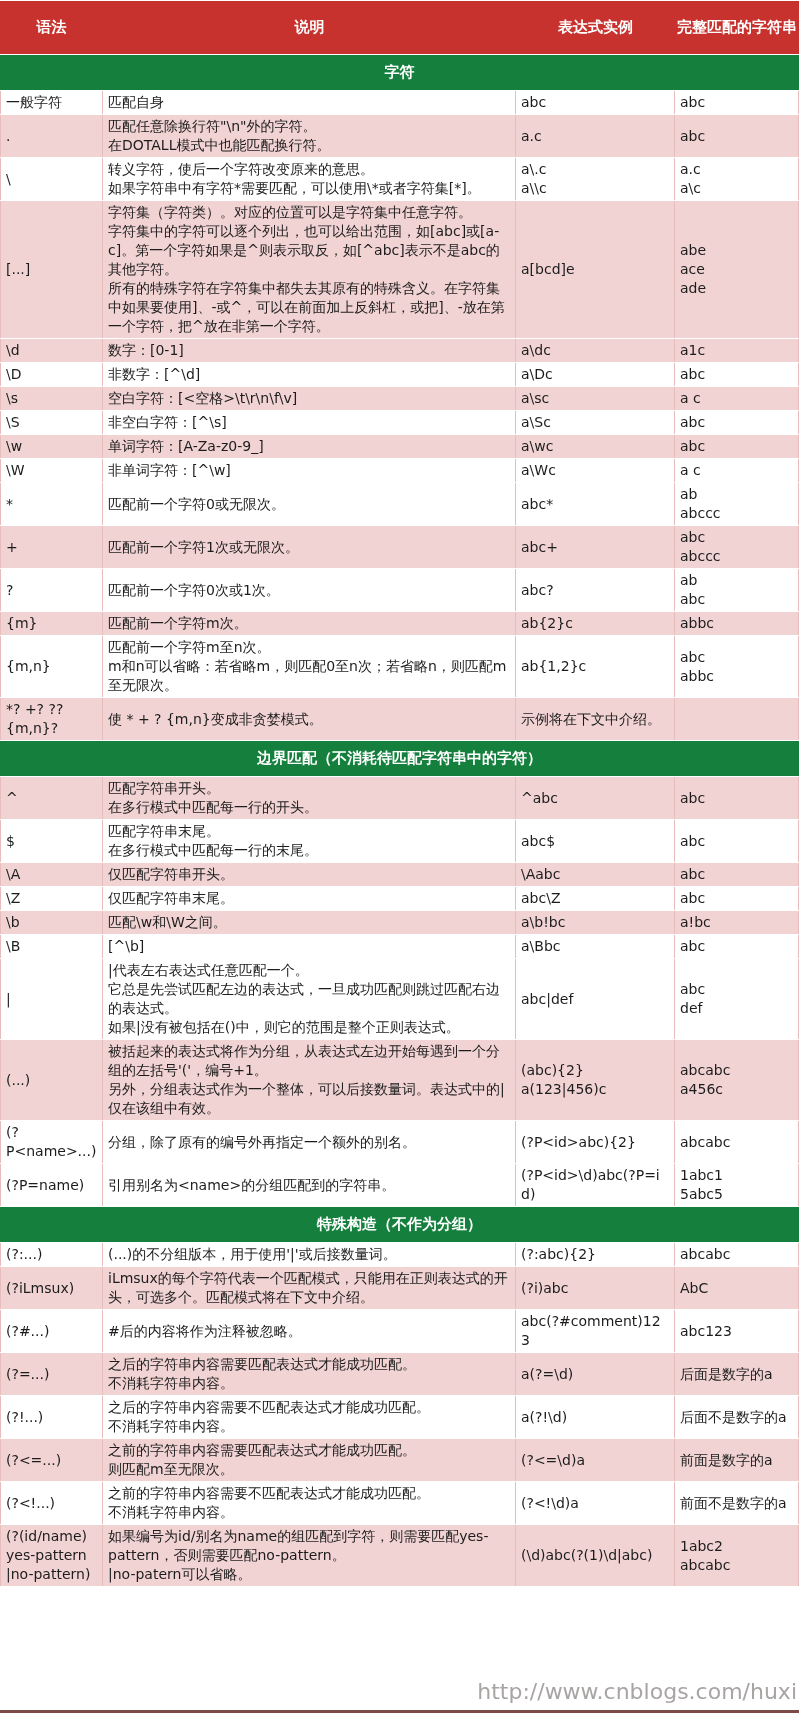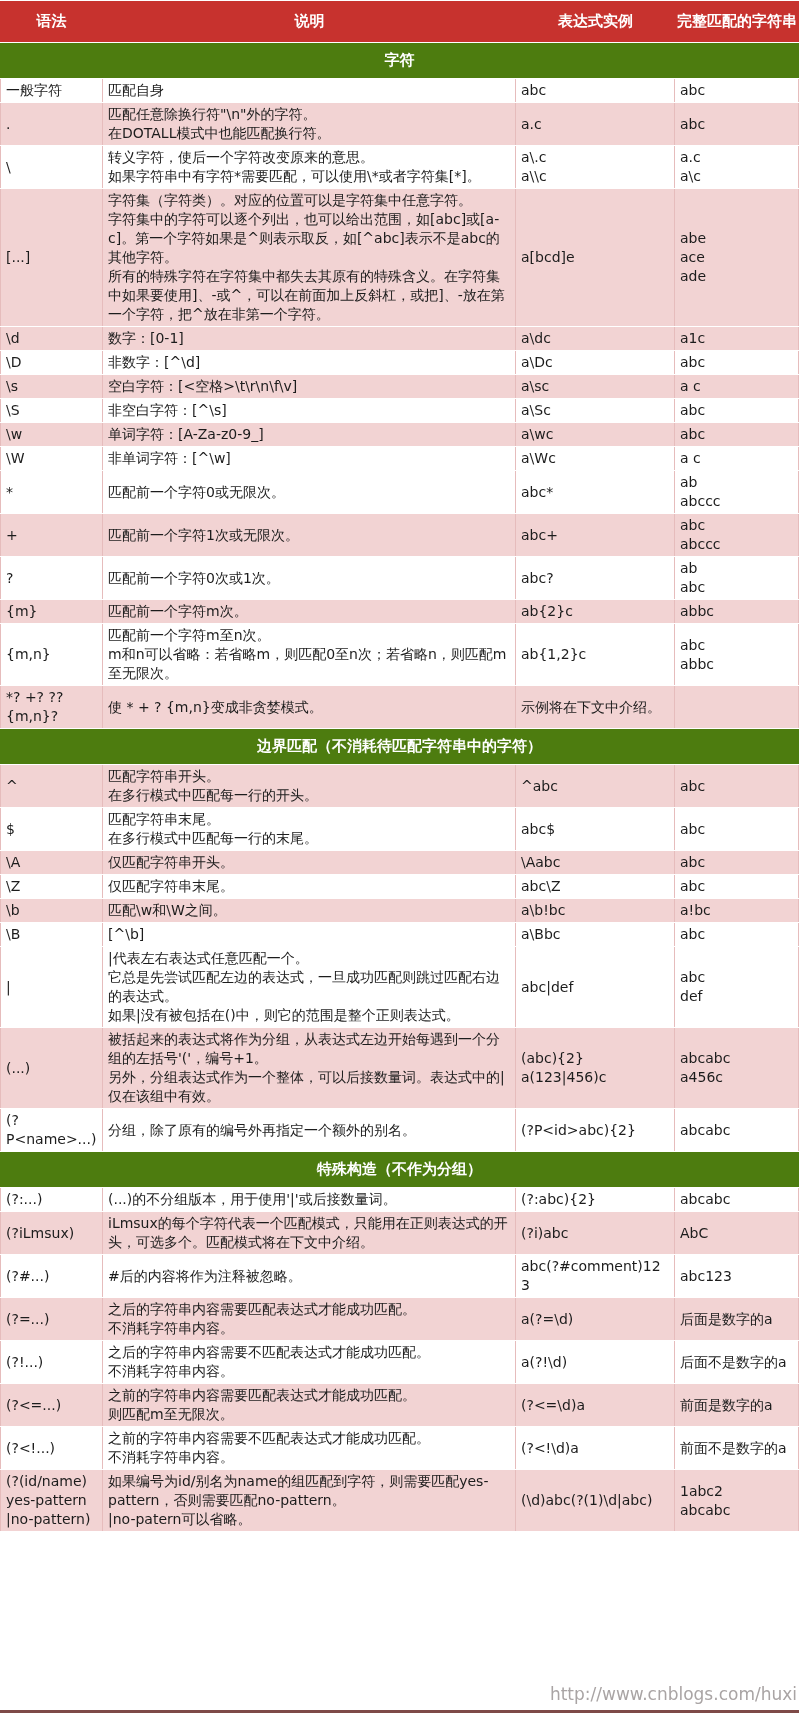--- a/index.html
+++ b/index.html
@@ -1,30 +1,30 @@
 <!DOCTYPE html>
 <html><head>
 <meta charset="utf-8">
 <style>
   html,body{margin:0;padding:0;background:#fff;}
   body{width:799px;font-family:"DejaVu Sans",sans-serif;}
   .page{position:relative;width:799px;min-height:1710px;border-bottom:3px solid #7e4a48;}
   table{width:799px;table-layout:fixed;border-collapse:separate;border-spacing:0 1px;background:#fff;}
-  th{background:#c7322e;color:#fff;font-weight:bold;font-size:15px;height:21px;padding:10px 2px;
+  th{background:#c7322e;color:#fff;font-weight:bold;font-size:15px;height:21px;padding:16px 2px;
      text-align:center;white-space:nowrap;overflow:hidden;}
   td{font-size:14px;color:#1c1c1c;line-height:19px;vertical-align:middle;padding:2px 5px;
      white-space:pre-line;word-break:break-word;border-right:1px solid #e6bcbc;}
   td.c0{border-left:1px solid #e6bcbc;margin-top:35px;}
   tr.plain td{background:#ffffff;}
   tr.shaded td{background:#f2d3d3;}
-  tr.section-row td{background:#4d7c0f;color:#fff;font-weight:bold;font-size:15px;text-align:center;
+  tr.section-row td{background:#15803d;color:#fff;font-weight:bold;font-size:15px;text-align:center;
      height:31px;border:none;}
   td.c2{word-break:break-all;}
   td.c3{word-break:break-all;}
-  .watermark{position:absolute;right:2px;bottom:6px;font-size:17px;color:#a9a4a4;
+  .watermark{position:absolute;right:2px;bottom:6px;font-size:22px;color:#a9a4a4;
      text-shadow:1px 1px 0 #ffffff;letter-spacing:0px;}
 </style>
 </head>
 <body>
 
 <div class="page">
   <table>
     <colgroup>
       <col style="width:103px">
         <col style="width:413px">
@@ -211,20 +211,27 @@
 a(123|456)c</td>
           <td class="c3">abcabc
 a456c</td>
         </tr>
         <tr class="plain">
           <td class="c0">(?P&lt;name&gt;...)</td>
           <td class="c1">分组，除了原有的编号外再指定一个额外的别名。</td>
           <td class="c2">(?P&lt;id&gt;abc){2}</td>
           <td class="c3">abcabc</td>
         </tr>
+        <tr class="plain">
+          <td class="c0">(?P=name)</td>
+          <td class="c1">引用别名为&lt;name&gt;的分组匹配到的字符串。</td>
+          <td class="c2">(?P&lt;id&gt;\d)abc(?P=id)</td>
+          <td class="c3">1abc1
+5abc5</td>
+        </tr>
         <tr class="section-row">
           <td colspan="4">特殊构造（不作为分组）</td>
         </tr>
         <tr class="plain">
           <td class="c0">(?:...)</td>
           <td class="c1">(...)的不分组版本，用于使用'|'或后接数量词。</td>
           <td class="c2">(?:abc){2}</td>
           <td class="c3">abcabc</td>
         </tr>
         <tr class="shaded">

